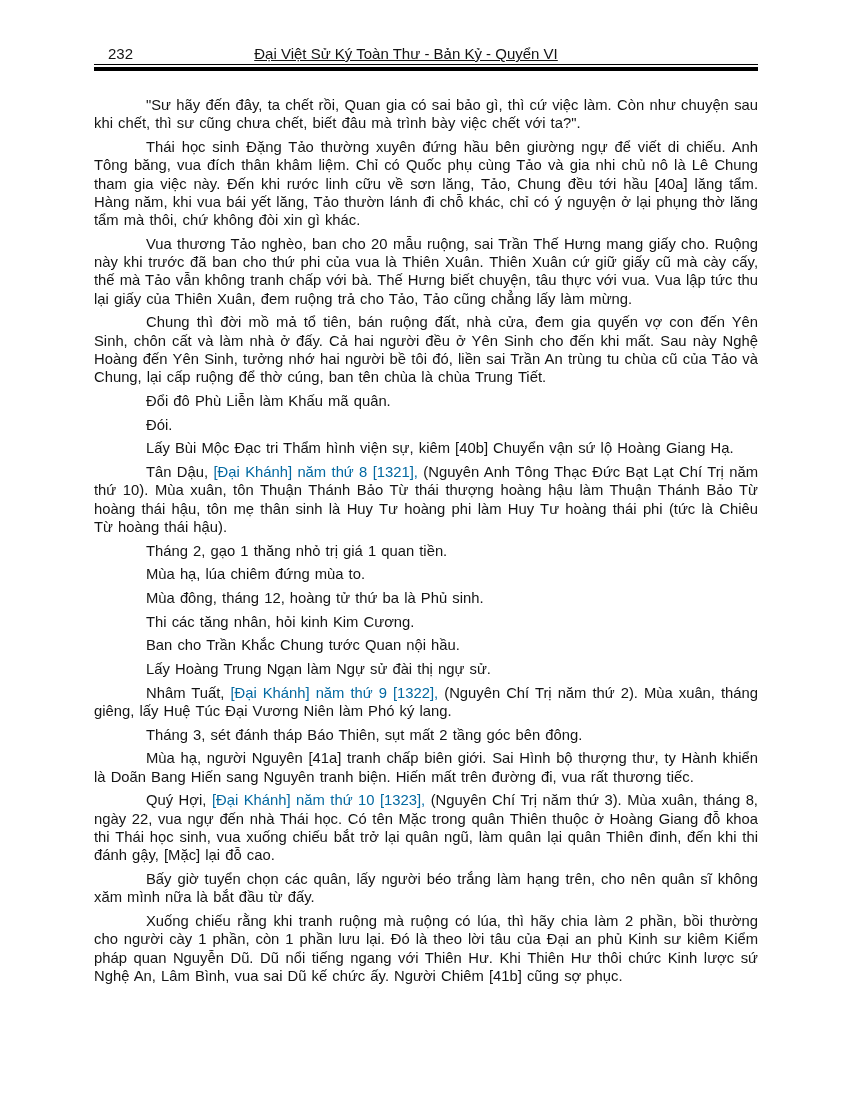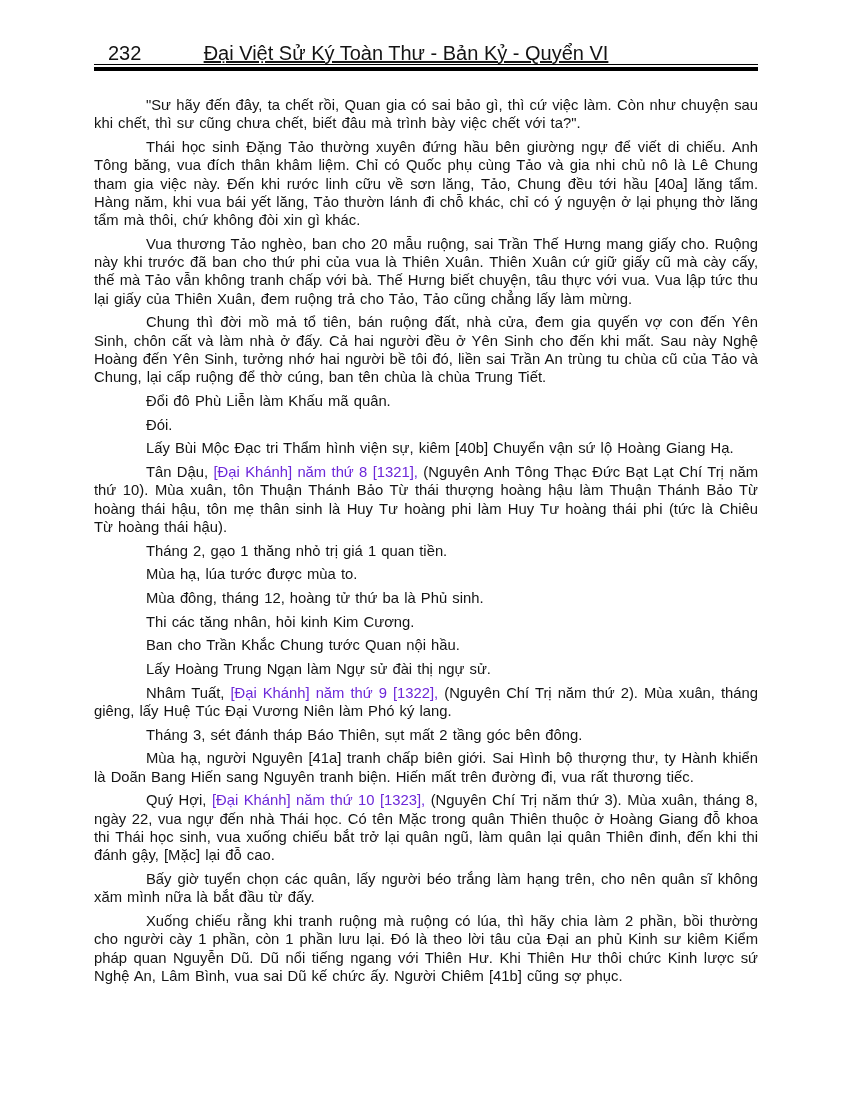--- a/index.html
+++ b/index.html
@@ -18,21 +18,21 @@
     overflow: hidden;
     box-sizing: border-box;
   }
   .running-header {
     margin: 0 92px 0 94px;
     padding-top: 43px;
   }
   .header-row {
     position: relative;
     height: 21px;
-    font-size: 20px;
+    font-size: 15px;
     line-height: 21px;
     border-bottom: 1px solid #000000;
   }
   .page-number {
     position: absolute;
     left: 14px;
     top: 0;
   }
   .page-title {
     position: absolute;
@@ -54,21 +54,21 @@
     font-size: 14.8px;
     line-height: 18.3px;
     word-spacing: 1px;
   }
   .para {
     margin: 0 0 5.4px 0;
     text-indent: 52px;
   }
   .normal { font-weight: normal; }
   .bold { font-weight: normal; }
-  .gray { color: #6d28d9; }
+  .gray { color: #0369a1; }
 </style>
 </head>
 <body>
 
 <div class="page">
   <div class="running-header">
     <div class="header-row">
       <span class="page-number">232</span>
       <span class="page-title">Đại Việt Sử Ký Toàn Thư - Bản Kỷ - Quyển VI</span>
     </div>
@@ -77,21 +77,21 @@
   <div class="document-body">
       <p class="para"><span class="normal">"Sư hãy đến đây, ta chết rồi, Quan gia có sai bảo gì, thì cứ việc làm. Còn như chuyện sau khi chết, thì sư cũng chưa chết, biết đâu mà trình bày việc chết với ta?".</span></p>
       <p class="para"><span class="normal">Thái học sinh Đặng Tảo thường xuyên đứng hầu bên giường ngự để viết di chiếu. Anh Tông băng, vua đích thân khâm liệm. Chỉ có Quốc phụ cùng Tảo và gia nhi chủ nô là Lê Chung tham gia việc này. Đến khi rước linh cữu về sơn lăng, Tảo, Chung đều tới hầu </span><span class="bold">[40a]</span><span class="normal"> lăng tẩm. Hàng năm, khi vua bái yết lăng, Tảo thườn lánh đi chỗ khác, chỉ có ý nguyện ở lại phụng thờ lăng tẩm mà thôi, chứ không đòi xin gì khác.</span></p>
       <p class="para"><span class="normal">Vua thương Tảo nghèo, ban cho 20 mẫu ruộng, sai Trần Thế Hưng mang giấy cho. Ruộng này khi trước đã ban cho thứ phi của vua là Thiên Xuân. Thiên Xuân cứ giữ giấy cũ mà cày cấy, thế mà Tảo vẫn không tranh chấp với bà. Thế Hưng  biết chuyện, tâu thực với vua. Vua lập tức thu lại giấy của Thiên Xuân, đem ruộng trả cho Tảo, Tảo cũng chẳng lấy làm mừng.</span></p>
       <p class="para"><span class="normal">Chung thì đời mồ mả tổ tiên, bán ruộng đất, nhà cửa, đem gia quyến vợ con đến Yên Sinh, chôn cất và làm nhà ở đấy. Cả hai người đều ở Yên Sinh cho đến khi mất. Sau này Nghệ Hoàng đến Yên Sinh, tưởng nhớ hai người bề tôi đó, liền sai Trần An trùng tu chùa cũ của Tảo và Chung, lại cấp ruộng để thờ cúng, ban tên chùa là chùa Trung Tiết.</span></p>
       <p class="para"><span class="normal">Đổi đô Phù Liễn làm Khấu mã quân.</span></p>
       <p class="para"><span class="normal">Đói.</span></p>
       <p class="para"><span class="normal">Lấy Bùi Mộc Đạc tri Thẩm hình viện sự, kiêm [40b] Chuyển vận sứ lộ Hoàng Giang Hạ.</span></p>
       <p class="para"><span class="bold">Tân Dậu, </span><span class="gray">[Đại Khánh] năm thứ 8 [1321], </span><span class="normal">(Nguyên Anh Tông Thạc Đức Bạt Lạt Chí Trị năm thứ 10). Mùa xuân, tôn Thuận Thánh Bảo Từ thái thượng hoàng hậu làm Thuận Thánh Bảo Từ hoàng thái hậu, tôn mẹ thân sinh là Huy Tư hoàng phi làm Huy Tư hoàng thái phi (tức là Chiêu Từ hoàng thái hậu).</span></p>
       <p class="para"><span class="normal">Tháng 2, gạo 1 thăng nhỏ trị giá 1 quan tiền.</span></p>
-      <p class="para"><span class="normal">Mùa hạ, lúa tước được mùa to.</span></p>
+      <p class="para"><span class="normal">Mùa hạ, lúa chiêm đứng mùa to.</span></p>
       <p class="para"><span class="normal">Mùa đông, tháng 12, hoàng tử thứ ba là Phủ sinh.</span></p>
       <p class="para"><span class="normal">Thi các tăng nhân, hỏi kinh Kim Cương.</span></p>
       <p class="para"><span class="normal">Ban cho Trần Khắc Chung tước Quan nội hầu.</span></p>
       <p class="para"><span class="normal">Lấy Hoàng Trung Ngạn làm Ngự sử đài thị ngự sử.</span></p>
       <p class="para"><span class="bold">Nhâm Tuất, </span><span class="gray">[Đại Khánh] năm thứ 9 [1322], </span><span class="normal">(Nguyên Chí Trị năm thứ 2). Mùa xuân, tháng giêng, lấy Huệ Túc Đại Vương Niên làm Phó ký lang.</span></p>
       <p class="para"><span class="normal">Tháng 3, sét đánh tháp Báo Thiên, sụt mất 2 tầng góc bên đông.</span></p>
       <p class="para"><span class="normal">Mùa hạ, người Nguyên </span><span class="bold">[41a]</span><span class="normal"> tranh chấp biên giới. Sai Hình bộ thượng thư, ty Hành khiển là Doãn Bang Hiến sang Nguyên tranh biện. Hiến mất trên đường đi, vua rất thương tiếc.</span></p>
       <p class="para"><span class="bold">Quý Hợi, </span><span class="gray">[Đại Khánh] năm thứ 10 [1323], </span><span class="normal">(Nguyên Chí Trị năm thứ 3). Mùa xuân, tháng 8, ngày 22, vua ngự đến nhà Thái học. Có tên Mặc trong quân Thiên thuộc ở Hoàng Giang đỗ khoa thi Thái học sinh, vua xuống chiếu bắt trở lại quân ngũ, làm quân lại quân Thiên đinh, đến khi thi đánh gậy, [Mặc] lại đỗ cao.</span></p>
       <p class="para"><span class="normal">Bấy giờ tuyển chọn các quân, lấy người béo trắng làm hạng trên, cho nên quân sĩ không xăm mình nữa là bắt đầu từ đấy.</span></p>
       <p class="para"><span class="normal">Xuống chiếu rằng khi tranh ruộng mà ruộng có lúa, thì hãy chia làm 2 phần, bồi thường cho người cày 1 phần, còn 1 phần lưu lại. Đó là theo lời tâu của Đại an phủ Kinh sư kiêm Kiểm pháp quan Nguyễn Dũ. Dũ nổi tiếng ngang với Thiên Hư. Khi Thiên Hư thôi chức Kinh lược sứ Nghệ An, Lâm Bình, vua sai Dũ kế chức ấy. Người Chiêm </span><span class="bold">[41b]</span><span class="normal"> cũng sợ phục.</span></p>

